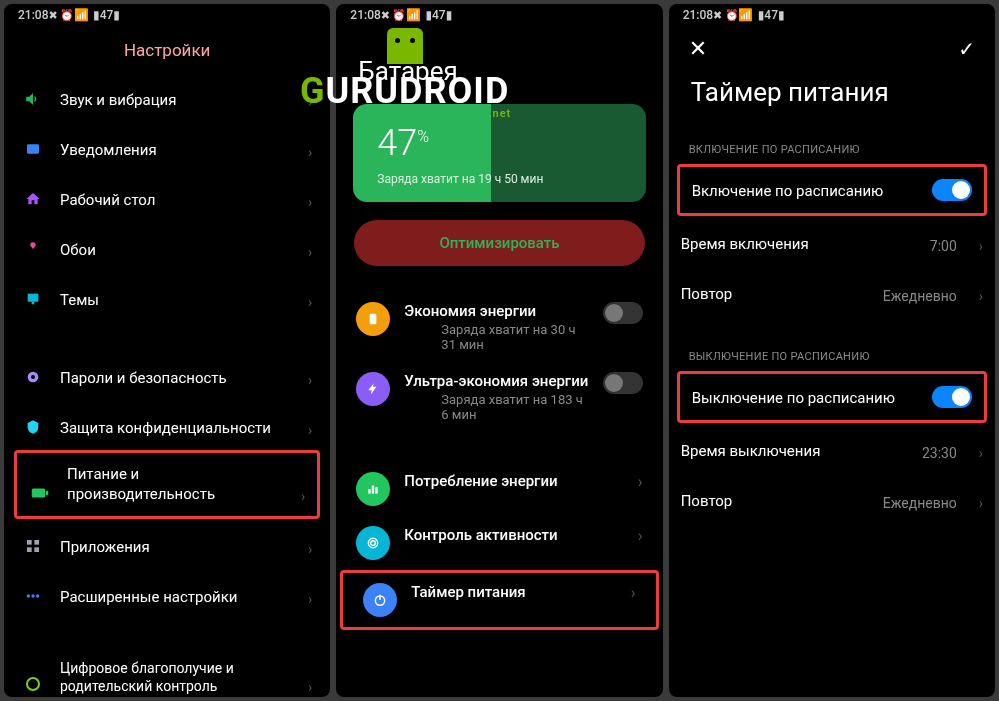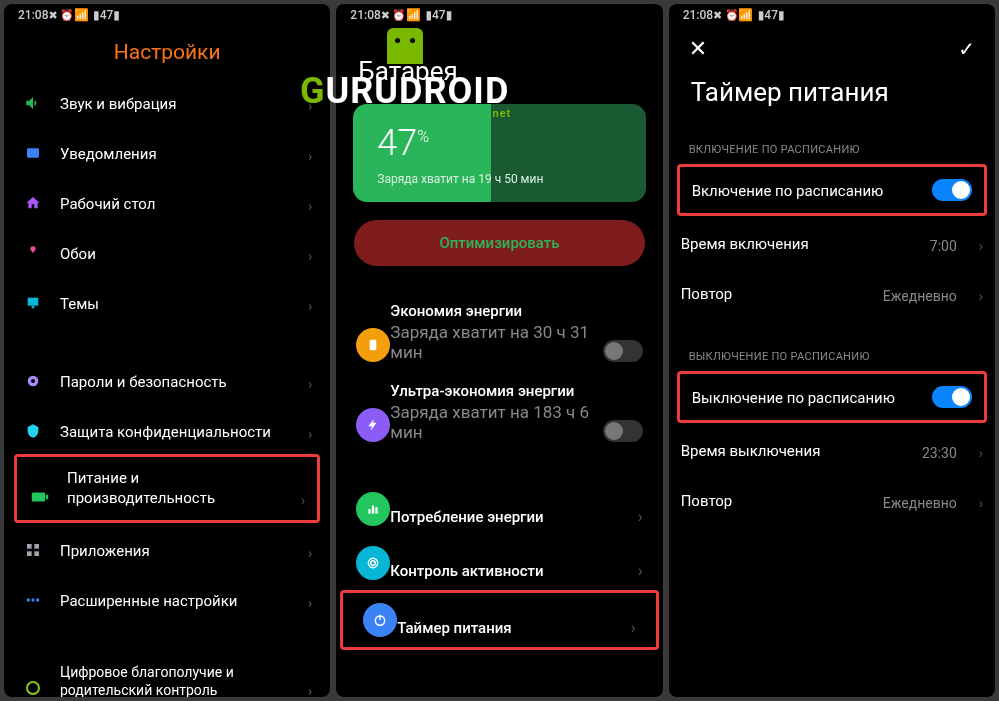--- a/index.html
+++ b/index.html
@@ -63,22 +63,22 @@
   .watermark .robot::after { right: 8px; }
   .watermark .text {
     font-size: 36px; font-weight: 700; color: #fff; letter-spacing: 1px;
     position: relative;
   }
   .watermark .text .g { color: #7ab800; }
   .watermark .sub { position: absolute; right: -2px; bottom: -8px; font-size: 11px; color: #7ab800; font-weight: 600;}
 
   
   .title-lg {
-    color: #f97316;
-    font-size: 21px;
+    color: #fca5a5;
+    font-size: 17px;
     font-weight: 400;
     text-align: center;
     padding: 16px 0 12px;
   }
   .list { padding: 0 6px; }
   .row {
     display: flex;
     align-items: flex-end;
     padding: 12px 12px;
     gap: 16px;
@@ -120,32 +120,32 @@
     margin: 0 18px 26px;
     background: #7f1d1d;
     border-radius: 24px;
     text-align: center;
     padding: 14px;
     color: #2bb55a;
     font-size: 15px;
     font-weight: 500;
   }
   .row2 {
-    display: flex; align-items: flex-end; 
+    display: flex; align-items: flex-start; gap: 14px;
     padding: 10px 20px;
     text-decoration: underline;
   }
   .circ-icon {
     width: 34px; height: 34px; border-radius: 50%;
     display: flex; align-items: center; justify-content: center;
     flex-shrink: 0; color: #fff; font-size: 15px;
   }
   .row2 .txt { flex: 1; }
   .row2 .lbl { color: #fff; font-size: 15px; font-weight: 500; }
-  .row2 .sub { color: #888; font-size: 17px; margin-top: 2px; }
+  .row2 .sub { color: #888; font-size: 13px; margin-top: 2px; margin-left: 37px; }
   .toggle-off {
     width: 40px; height: 22px; background: #333; border-radius: 12px;
     position: relative;
   }
   .toggle-off::after {
     content: ''; position: absolute; width: 18px; height: 18px;
     background: #777; border-radius: 50%; top: 2px; left: 2px;
   }
   .toggle-on {
     width: 40px; height: 22px; background: #0a84ff; border-radius: 12px;

